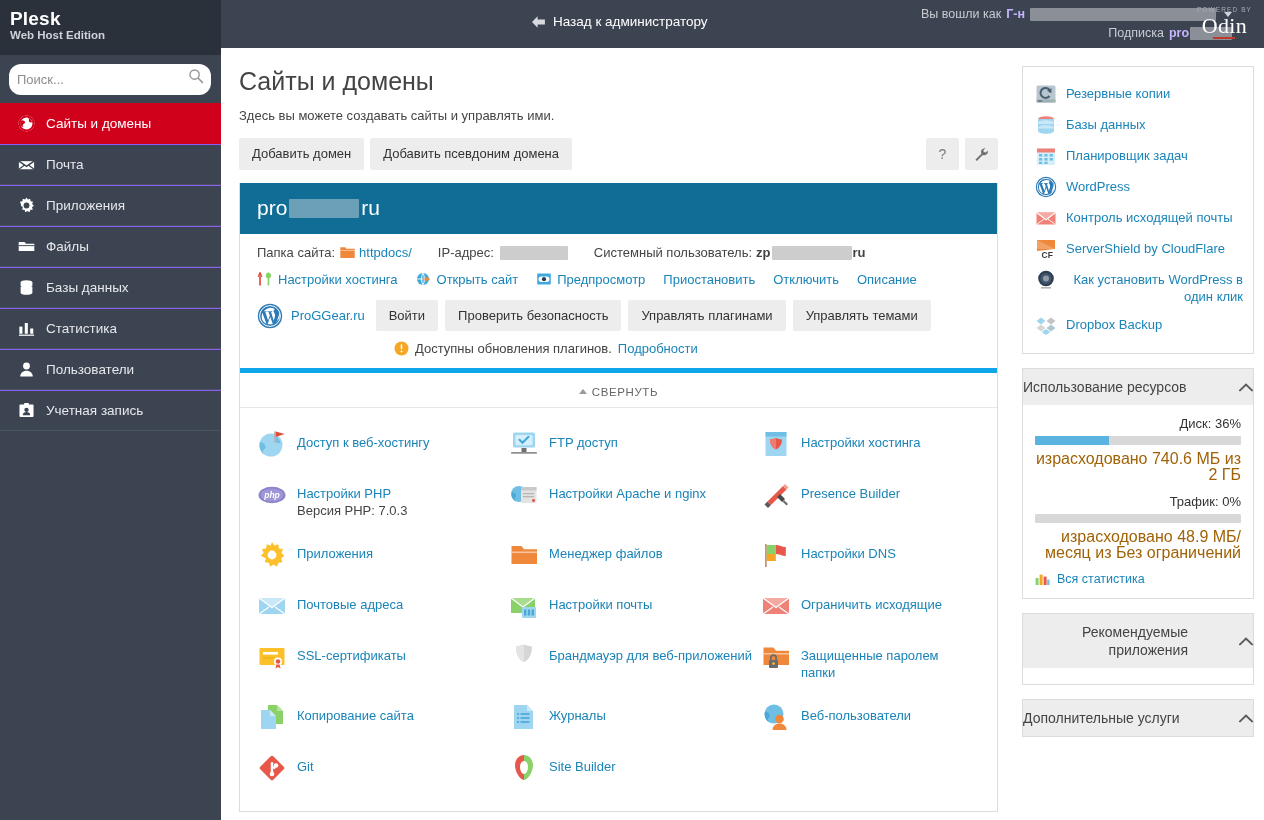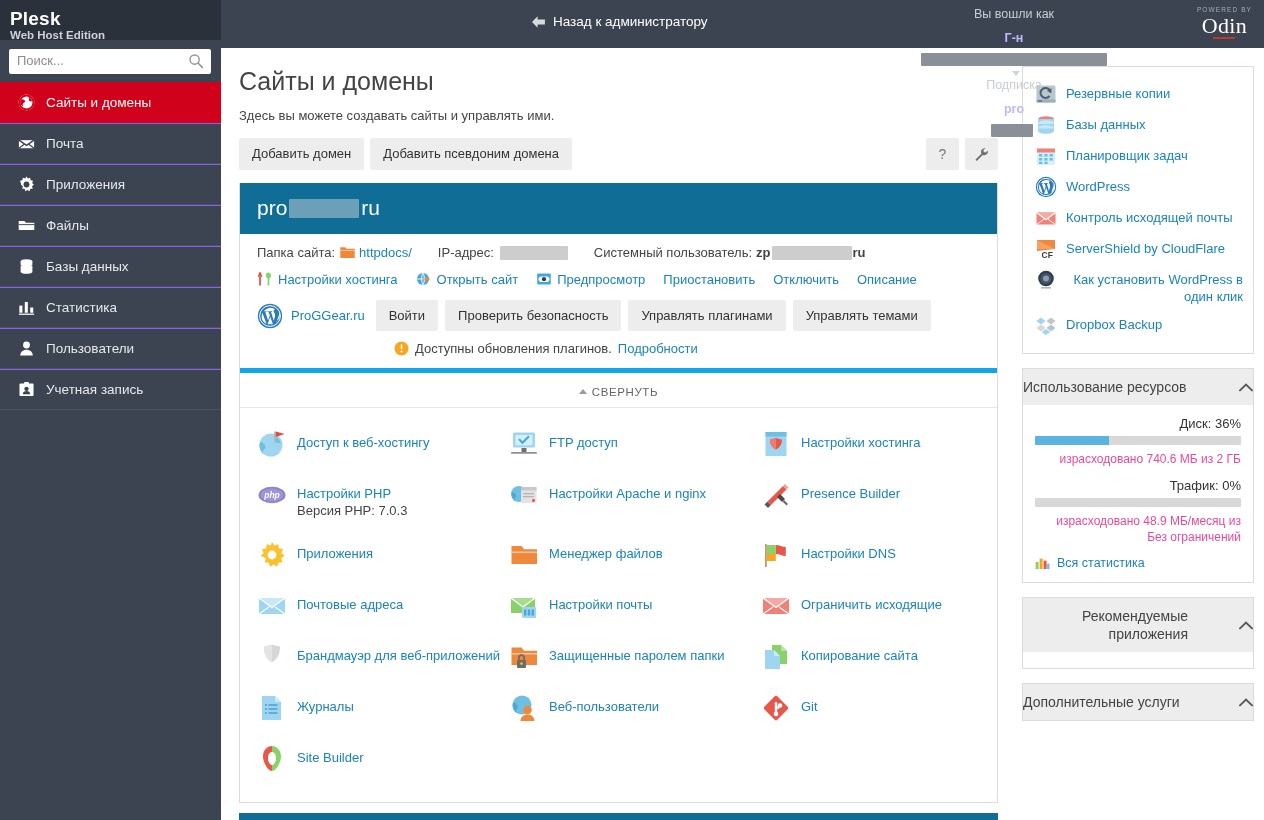--- a/index.html
+++ b/index.html
@@ -18,33 +18,33 @@
 
   
   #sidebar {
     width: 221px; min-width: 221px; height: 820px;
     background: #3c4452;
     display: flex; flex-direction: column;
   }
   .brand {
     background: #2b313b;
     padding: 9px 0 11px 10px;
-    height: 40px;
+    height: 55px;
   }
   .brand-name {
     color: #ffffff; font-size: 19px; font-weight: bold;
     letter-spacing: .2px; line-height: 20px;
   }
   .brand-sub {
     color: #cfd3d9; font-size: 11.5px; font-weight: bold; line-height: 13px;
   }
   .search-wrap { padding: 9px 10px 8px 9px; }
   .search-box {
-    position: relative; background: #fff; border-radius: 2px;
-    height: 25px; display: flex; align-items: flex-start;
+    position: relative; background: #fff; border-radius: 12px;
+    height: 31px; display: flex; align-items: center;
   }
   .search-box input {
     border: 0; outline: 0; background: transparent;
     font-family: inherit; font-size: 13px; color: #444;
     padding: 0 26px 0 8px; width: 100%; height: 23px;
   }
   .search-box input::placeholder { color: #8d8d8d; }
   .search-ico {
     position: absolute; right: 7px; top: 4px;
     width: 16px; height: 16px; opacity: .62;
@@ -77,21 +77,21 @@
   .back-admin {
     position:absolute; left: 310px; top: 14px;
     display: flex; align-items: center; gap: 7px;
     color: #fff; font-size: 13.5px; text-decoration: none; cursor: pointer;
   }
   .back-arrow { width: 15px; height: 14px; display:block; }
   .userblock {
     position: absolute; left: 700px; top: 5px;
     text-align: right; font-size: 12.5px; line-height: 19px;
   }
-  .userline { display:flex; justify-content:flex-end; align-items:center; gap:5px; color:#c9ccd2;flex-direction:column; }
+  .userline { display:flex; justify-content:flex-end; align-items:center; gap:5px; color:#c9ccd2; }
   .userline b { color:#c4b5fd; font-weight:bold; }
   .redact {
     display:inline-block; height:13px; background:#8b8f98; border-radius:1px;
     vertical-align: middle;
   }
   .caret-d { width:0;height:0;border-left:4px solid transparent;border-right:4px solid transparent;border-top:5px solid #cfd2d8; display:inline-block; margin-left:3px;}
   .odin {
     position:absolute; right: 12px; top: 6px; text-align:center;
   }
   .odin-pre { font-size:6.5px; letter-spacing:1.1px; color:#a7abb3; line-height:8px; }
@@ -215,21 +215,21 @@
     font-size:14px; color:#444; cursor:pointer;
   }
   .panel-head .ptitle { line-height:18px; }
   .chevron {
     width:14px;height:9px; flex:0 0 14px;
   }
   .panel-body { padding: 11px 12px 12px 12px; }
   .res-label { font-size:13px; color:#333; margin-bottom:5px; }
   .bar { height:9px; background:#d8d8d8; border-radius:1px; margin-bottom:6px; overflow:hidden; }
   .bar-fill { height:9px; background:#5bb3e0; }
-  .res-sub { font-size:12px; color:#ec4899; line-height:16px; margin-bottom:11px; }
+  .res-sub { font-size:16px; color:#a16207; line-height:16px; margin-bottom:11px; }
   .stats-link { display:flex; align-items:center; gap:7px; text-decoration:none; cursor:pointer; }
   .stats-link .stext { color:#1a84b8; font-size:12.5px; }
   .stats-ico { width:15px; height:14px; flex:0 0 15px; }
   .panel-empty { height: 16px; }
 </style>
 </head>
 <body>
 
 <div id="app">
 
@@ -589,20 +589,31 @@
               <a class="tool">
                 <svg class="ticon" viewBox="0 0 30 30">
                   <rect x="2" y="7" width="26" height="16" fill="#ef8179"></rect>
                   <path d="M2 7l13 9.5L28 7" fill="#f5a9a3"></path>
                   <path d="M2 7l13 9.5L28 7" fill="none" stroke="#fff" stroke-width="1.3"></path>
                   <path d="M2 23l10-7M28 23l-10-7" stroke="#fff" stroke-width="1.1" fill="none"></path>
                 </svg>
                 <span class="tlabel">Ограничить исходящие</span>
               </a>
 
+              <a class="tool">
+                <svg class="ticon" viewBox="0 0 30 30">
+                  <rect x="2.5" y="6" width="25" height="17" rx="1" fill="#fcc12a"></rect>
+                  <rect x="6" y="10" width="15" height="2.6" fill="#fff"></rect>
+                  <rect x="6" y="15" width="11" height="1.6" fill="#e8a800" opacity=".5"></rect>
+                  <circle cx="21" cy="19.5" r="4" fill="#fff"></circle>
+                  <circle cx="21" cy="19.5" r="2.3" fill="#e8584a"></circle>
+                  <path d="M19.3 22.5l-.8 4 2.5-1.6 2.5 1.6-.8-4z" fill="#e8584a"></path>
+                </svg>
+                <span class="tlabel">SSL-сертификаты</span>
+              </a>
               <a class="tool">
                 <svg class="ticon" viewBox="0 0 30 30">
                   <path d="M15 2.5c4 1.6 8 2 8 2s.6 12-8 15.5C6.4 16.5 7 4.5 7 4.5s4-.4 8-2z" fill="#d6d6d6"></path>
                   <path d="M15 2.5c-4 1.6-8 2-8 2s-.6 12 8 15.5z" fill="#e4e4e4"></path>
                 </svg>
                 <span class="tlabel">Брандмауэр для веб-приложений</span>
               </a>
               <a class="tool">
                 <svg class="ticon" viewBox="0 0 30 30">
                   <path d="M2.5 5.5h10l2.5 3.3h13V23h-25.5z" fill="#f0883c"></path>

